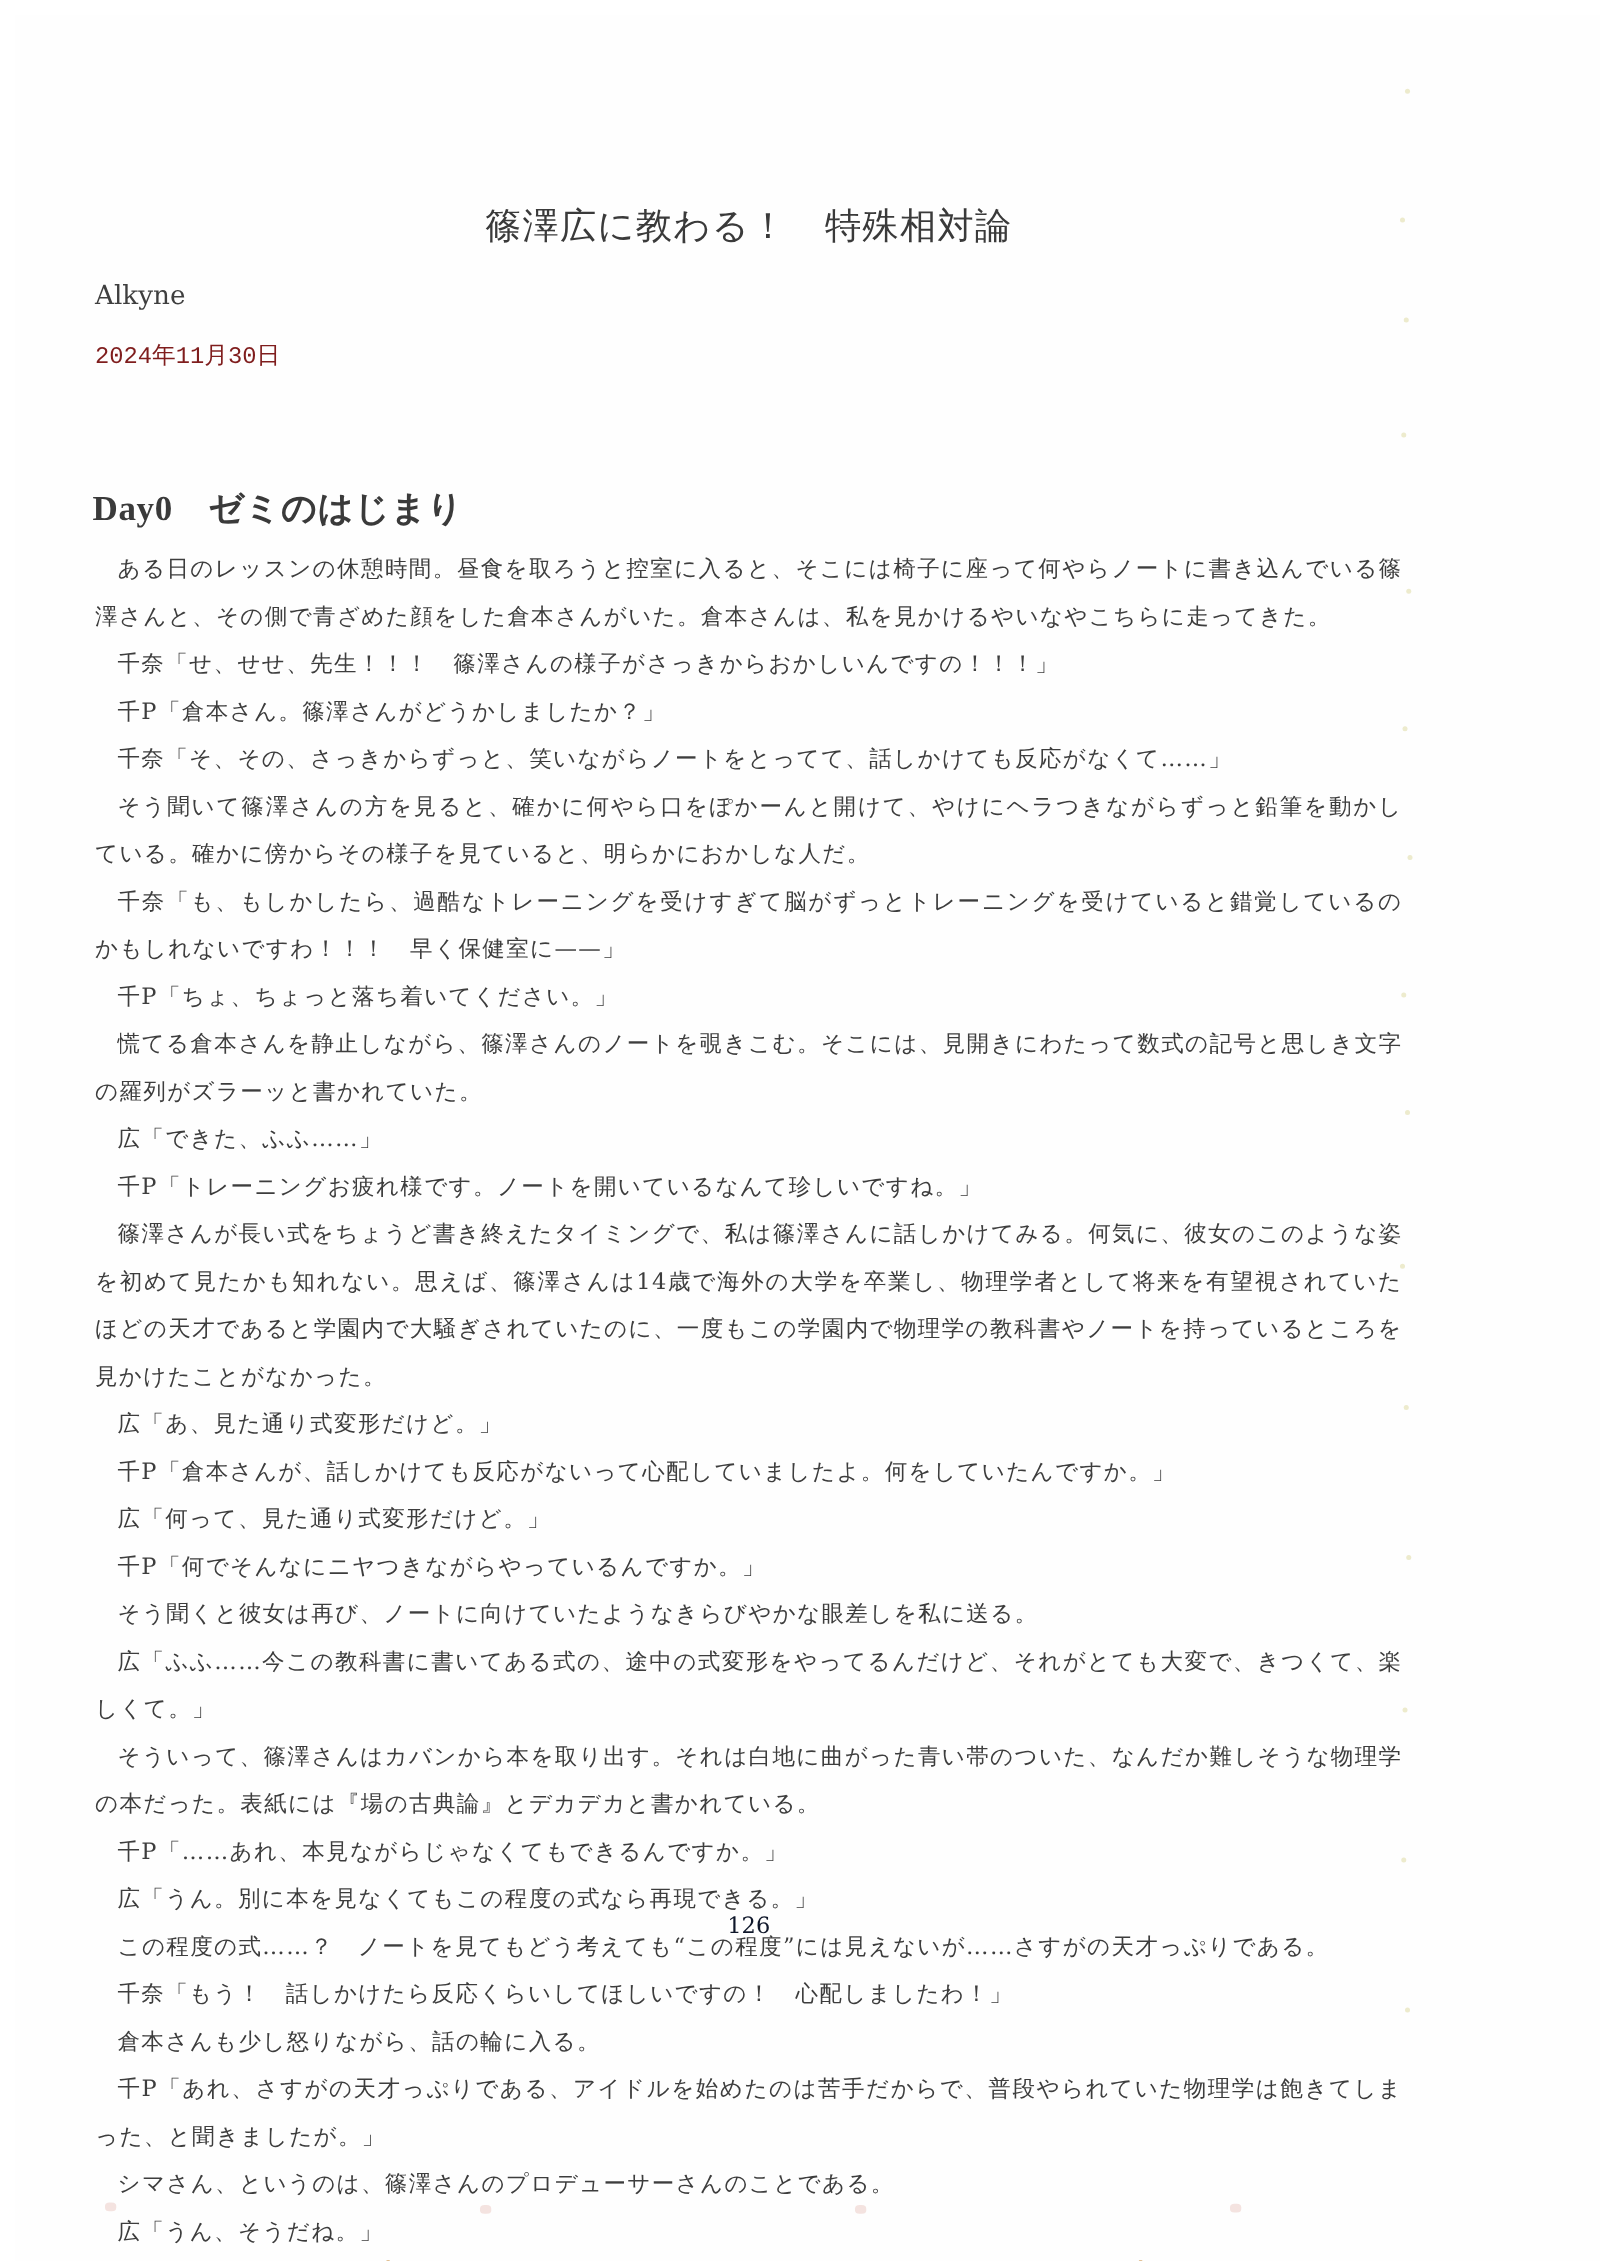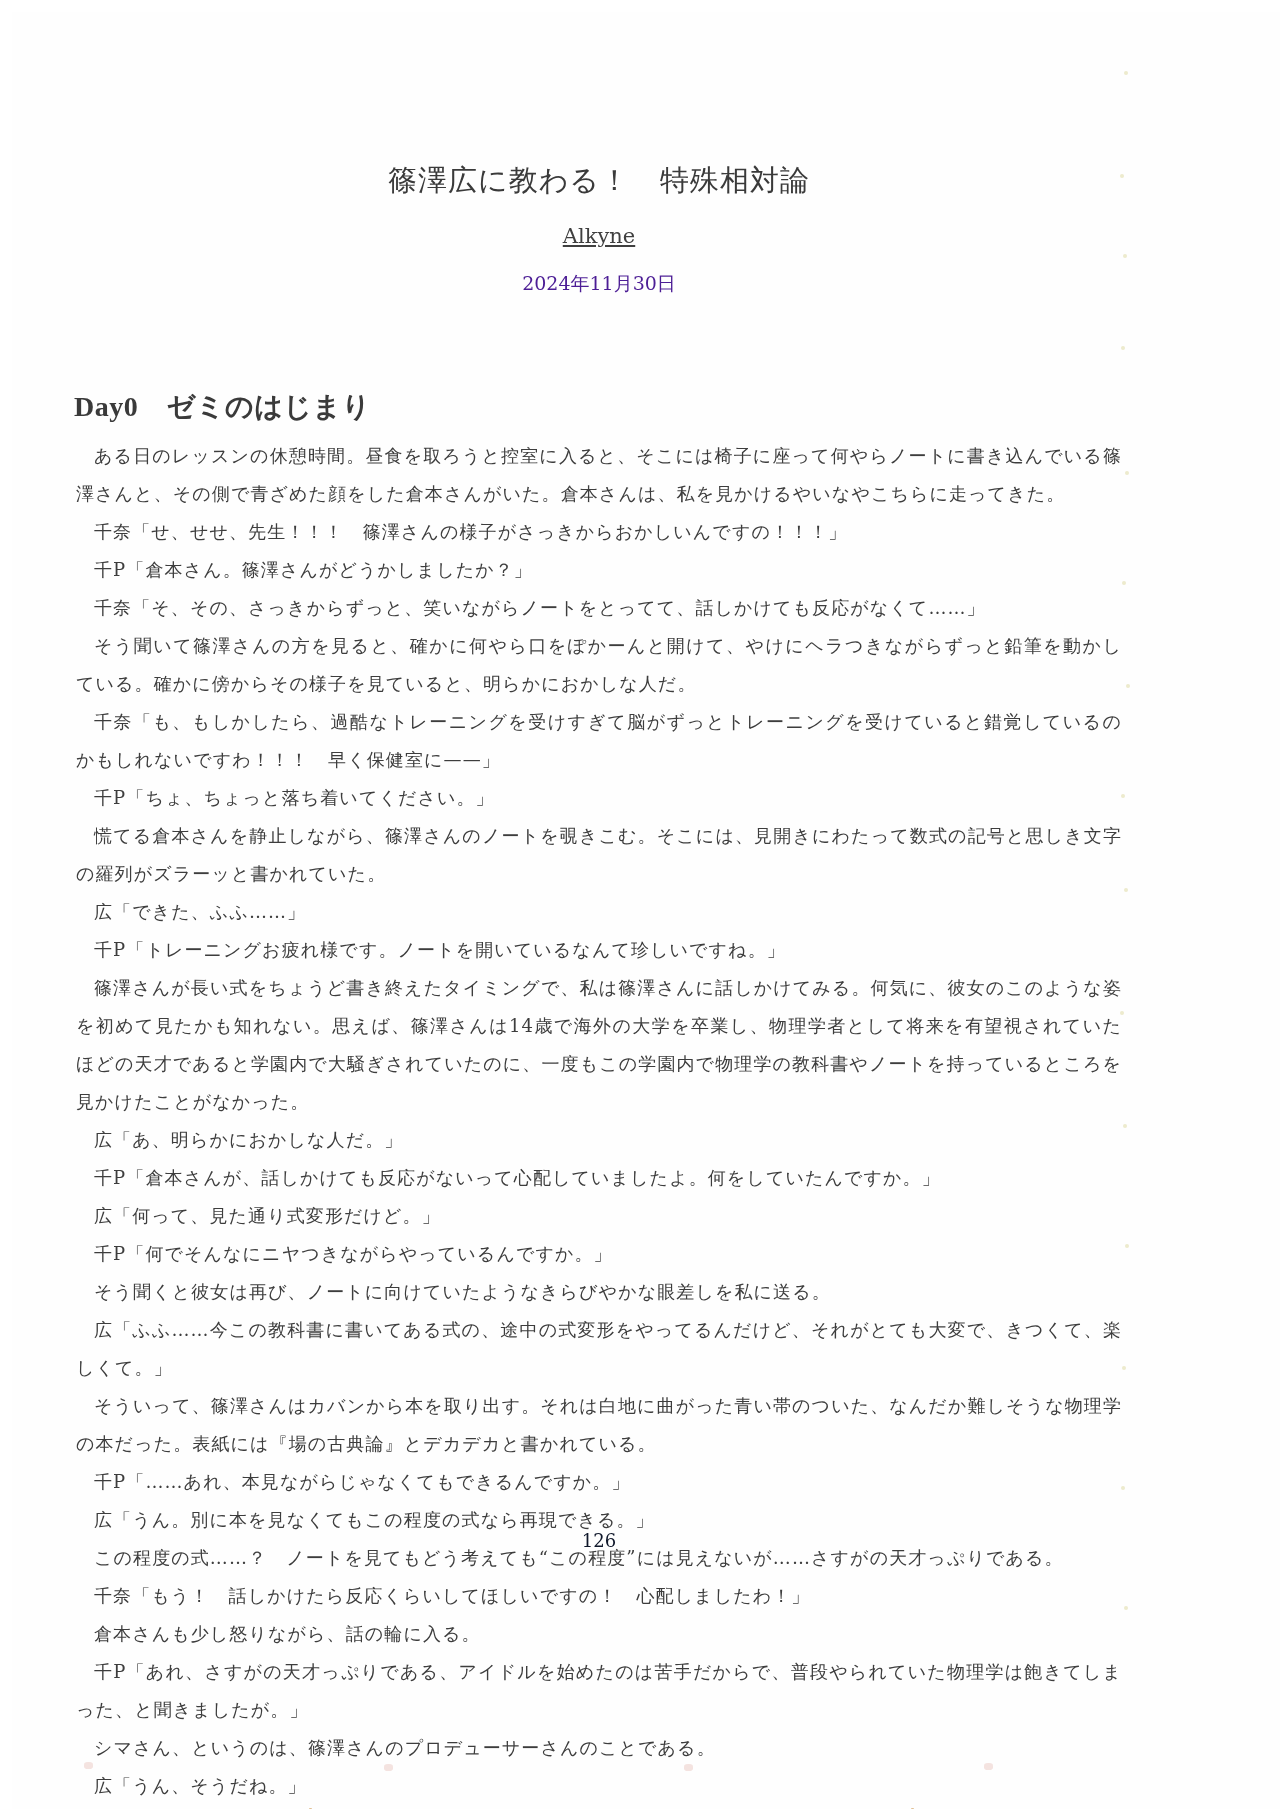--- a/index.html
+++ b/index.html
@@ -20,31 +20,29 @@
     position: absolute;
     top: 145px; left: 60px; width: 1046px;
     text-align: center;
     font-size: 29px;
     letter-spacing: 1px;
     color: #3a3a3a;
   }
   .doc-author {
     position: absolute;
     top: 208px; left: 60px; width: 1046px;
-    text-align: center;
     font-size: 21px;
     color: #3f3f3f;
-    text-decoration: underline;
   }
   .doc-date {
     position: absolute;
     top: 255px; left: 60px; width: 1046px;
-    text-align: center;
     font-size: 19px;
-    color: #4c1d95;
+    color: #7f1d1d;
+    font-family: Liberation Mono, monospace;
   }
   .section-heading {
     position: absolute;
     top: 372px; left: 58px;
     font-family: Liberation Serif, serif;
     font-weight: bold;
     font-size: 28px;
     letter-spacing: 0.5px;
     color: #3a3a3a;
     white-space: nowrap;
@@ -89,21 +87,21 @@
       <p class="para">千奈「せ、せせ、先生！！！　篠澤さんの様子がさっきからおかしいんですの！！！」</p>
       <p class="para">千P「倉本さん。篠澤さんがどうかしましたか？」</p>
       <p class="para">千奈「そ、その、さっきからずっと、笑いながらノートをとってて、話しかけても反応がなくて……」</p>
       <p class="para">そう聞いて篠澤さんの方を見ると、確かに何やら口をぽかーんと開けて、やけにヘラつきながらずっと鉛筆を動かしている。確かに傍からその様子を見ていると、明らかにおかしな人だ。</p>
       <p class="para">千奈「も、もしかしたら、過酷なトレーニングを受けすぎて脳がずっとトレーニングを受けていると錯覚しているのかもしれないですわ！！！　早く保健室に——」</p>
       <p class="para">千P「ちょ、ちょっと落ち着いてください。」</p>
       <p class="para">慌てる倉本さんを静止しながら、篠澤さんのノートを覗きこむ。そこには、見開きにわたって数式の記号と思しき文字の羅列がズラーッと書かれていた。</p>
       <p class="para">広「できた、ふふ……」</p>
       <p class="para">千P「トレーニングお疲れ様です。ノートを開いているなんて珍しいですね。」</p>
       <p class="para">篠澤さんが長い式をちょうど書き終えたタイミングで、私は篠澤さんに話しかけてみる。何気に、彼女のこのような姿を初めて見たかも知れない。思えば、篠澤さんは14歳で海外の大学を卒業し、物理学者として将来を有望視されていたほどの天才であると学園内で大騒ぎされていたのに、一度もこの学園内で物理学の教科書やノートを持っているところを見かけたことがなかった。</p>
-      <p class="para">広「あ、明らかにおかしな人だ。」</p>
+      <p class="para">広「あ、見た通り式変形だけど。」</p>
       <p class="para">千P「倉本さんが、話しかけても反応がないって心配していましたよ。何をしていたんですか。」</p>
       <p class="para">広「何って、見た通り式変形だけど。」</p>
       <p class="para">千P「何でそんなにニヤつきながらやっているんですか。」</p>
       <p class="para">そう聞くと彼女は再び、ノートに向けていたようなきらびやかな眼差しを私に送る。</p>
       <p class="para">広「ふふ……今この教科書に書いてある式の、途中の式変形をやってるんだけど、それがとても大変で、きつくて、楽しくて。」</p>
       <p class="para">そういって、篠澤さんはカバンから本を取り出す。それは白地に曲がった青い帯のついた、なんだか難しそうな物理学の本だった。表紙には『場の古典論』とデカデカと書かれている。</p>
       <p class="para">千P「……あれ、本見ながらじゃなくてもできるんですか。」</p>
       <p class="para">広「うん。別に本を見なくてもこの程度の式なら再現できる。」</p>
       <p class="para">この程度の式……？　ノートを見てもどう考えても“この程度”には見えないが……さすがの天才っぷりである。</p>
       <p class="para">千奈「もう！　話しかけたら反応くらいしてほしいですの！　心配しましたわ！」</p>

